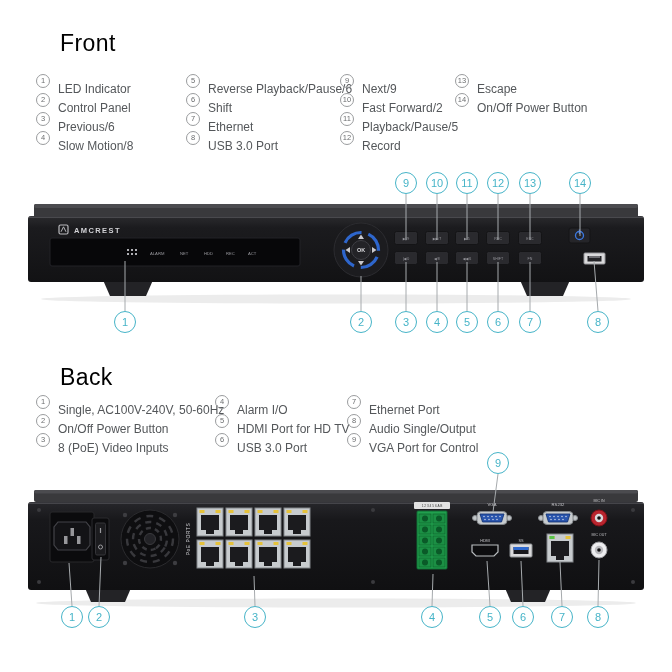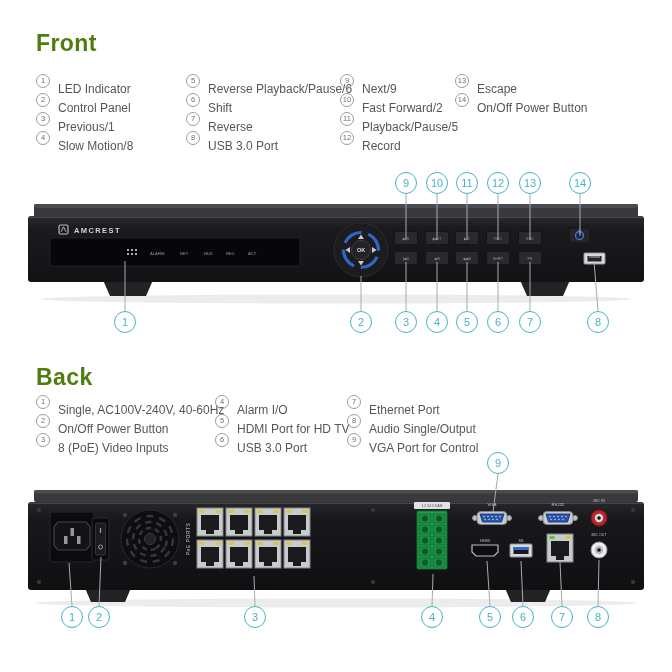--- a/index.html
+++ b/index.html
@@ -1,19 +1,19 @@
 <!DOCTYPE html>
 <html><head>
 <meta charset="utf-8">
 <style>
   * { margin:0; padding:0; box-sizing:border-box; }
   html,body { background:#ffffff; }
   body { font-family:"Liberation Sans", sans-serif; }
   .page { position:relative; width:672px; height:672px; background:#fff; overflow:hidden; }
-  .section-title { position:absolute; font-size:23px; font-weight:bold; color:#4d7c0f; letter-spacing:.4px; }
+  .section-title { position:absolute; font-size:23px; font-weight:normal; color:#000000; letter-spacing:.4px;margin-left:24px; }
   .legend-col { position:absolute; display:flex; flex-direction:column; gap:5px; }
   .legend-item { display:flex; align-items:center; gap:8px; height:14px; }
   .lnum { width:14px; height:14px; border:1px solid #9a9c9e; border-radius:50%; color:#6b6d6f;
           font-size:7.5px; line-height:12px; text-align:center; flex:0 0 auto; }
   .llabel { font-size:12px; color:#54575a; white-space:nowrap;margin-top:16px; }
   .callout { position:absolute; width:22px; height:22px; border:1.5px solid #46b4c8; border-radius:50%;
              background:#fff; color:#46b4c8; font-size:11px; display:flex; align-items:center;
              justify-content:center; z-index:3; }
   .device { position:absolute; z-index:1; }
   .lines { position:absolute; left:0; top:0; z-index:2; pointer-events:none; }
@@ -29,39 +29,39 @@
     <div class="legend-item">
         <span class="lnum">1</span>
         <span class="llabel">LED Indicator</span>
       </div>
     <div class="legend-item">
         <span class="lnum">2</span>
         <span class="llabel">Control Panel</span>
       </div>
     <div class="legend-item">
         <span class="lnum">3</span>
-        <span class="llabel">Previous/1</span>
+        <span class="llabel">Previous/6</span>
       </div>
     <div class="legend-item">
         <span class="lnum">4</span>
         <span class="llabel">Slow Motion/8</span>
       </div>
   </div>
   <div class="legend-col" style="left:186px;top:74px">
     <div class="legend-item">
         <span class="lnum">5</span>
         <span class="llabel">Reverse Playback/Pause/6</span>
       </div>
     <div class="legend-item">
         <span class="lnum">6</span>
         <span class="llabel">Shift</span>
       </div>
     <div class="legend-item">
         <span class="lnum">7</span>
-        <span class="llabel">Reverse</span>
+        <span class="llabel">Ethernet</span>
       </div>
     <div class="legend-item">
         <span class="lnum">8</span>
         <span class="llabel">USB 3.0 Port</span>
       </div>
   </div>
   <div class="legend-col" style="left:340px;top:74px">
     <div class="legend-item">
         <span class="lnum">9</span>
         <span class="llabel">Next/9</span>
@@ -211,21 +211,21 @@
       <rect x="559.5" y="56" width="14" height="5.5" fill="#232327"></rect>
       <rect x="561" y="56" width="11" height="2" fill="#6f6f74"></rect>
     </g>
   </svg>
 
   <h2 class="section-title" style="left:36px;top:364px">Back</h2>
 
   <div class="legend-col" style="left:36px;top:395px">
     <div class="legend-item">
         <span class="lnum">1</span>
-        <span class="llabel">Single, AC100V-240V, 40-60Hz</span>
+        <span class="llabel">Single, AC100V-240V, 50-60Hz</span>
       </div>
     <div class="legend-item">
         <span class="lnum">2</span>
         <span class="llabel">On/Off Power Button</span>
       </div>
     <div class="legend-item">
         <span class="lnum">3</span>
         <span class="llabel">8 (PoE) Video Inputs</span>
       </div>
   </div>

